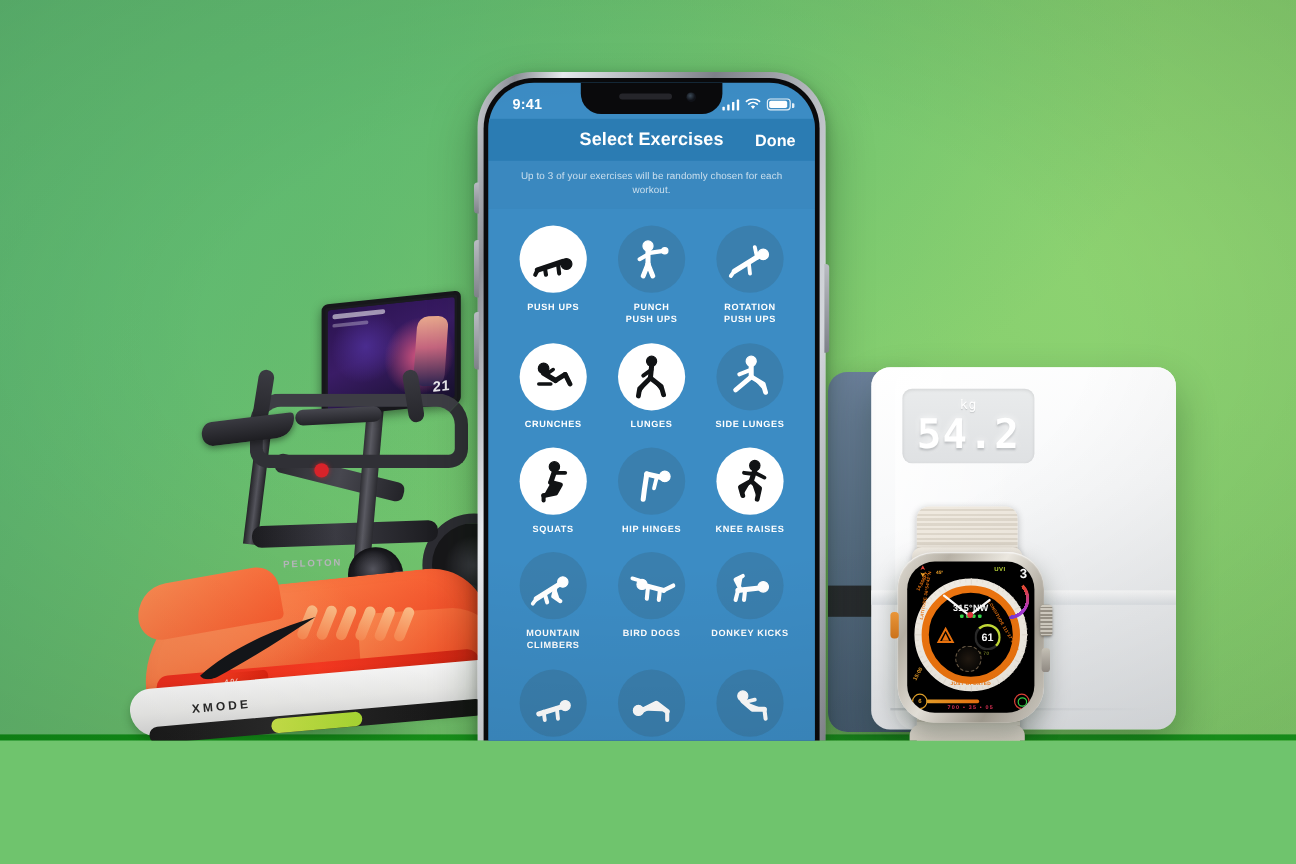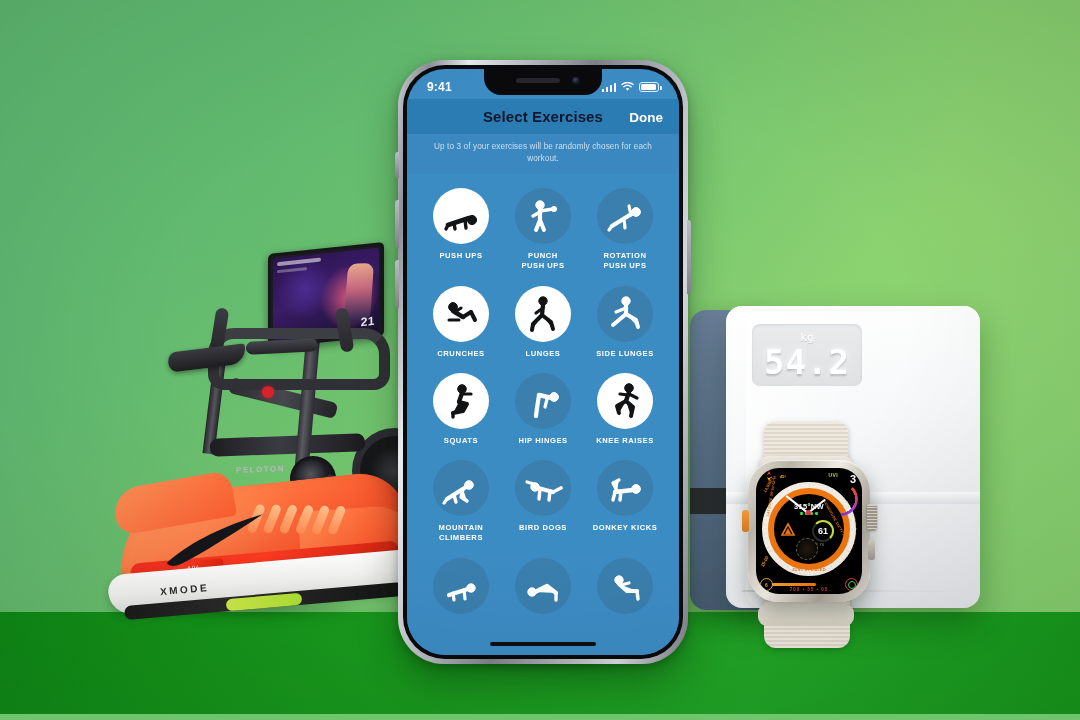--- a/index.html
+++ b/index.html
@@ -2,21 +2,21 @@
 <html><head>
 <meta charset="utf-8">
 <title>Fitness Gear Hero</title>
 <style>
   html,body{margin:0;padding:0;}
   body{
     width:1080px;height:720px;overflow:hidden;
     font-family:"Liberation Sans", sans-serif;
     background:#6fc46d;
   }
-  .stage{position:relative;width:1080px;height:714px;overflow:hidden;}
+  .stage{position:relative;width:1080px;height:617px;overflow:hidden;}
 
   
   .bg-top{
     position:absolute;left:0;top:0;width:1080px;height:720px;
     background:
       radial-gradient(120% 90% at 18% 8%, #5fb96f 0%, rgba(95,185,111,0) 60%),
       radial-gradient(110% 100% at 92% 30%, #8ed371 0%, rgba(142,211,113,0) 62%),
       linear-gradient(115deg,#58b474 0%, #6cc06d 32%, #7bc96c 62%, #86cf6e 100%);
   }
   .bg-bottom{
@@ -257,21 +257,21 @@
   .batt::after{
     content:"";position:absolute;right:-3.5px;top:2.8px;width:1.8px;height:4px;
     background:rgba(255,255,255,.85);border-radius:0 1px 1px 0;
   }
   .batt i{position:absolute;left:1px;top:1px;bottom:1px;width:15px;background:#fff;border-radius:1.5px;}
 
   .navbar{
     position:absolute;left:0;top:30px;width:100%;height:35px;z-index:4;
     background:#2b7cb3;display:flex;align-items:center;justify-content:center;
   }
-  .navbar-title{color:#0f172a;font-size:15px;font-weight:bold;letter-spacing:.1px;}
+  .navbar-title{color:#ffffff;font-size:15px;font-weight:bold;letter-spacing:.1px;}
   .navbar-done{
     position:absolute;right:16px;top:50%;transform:translateY(-50%);
     color:#fff;font-size:13.5px;font-weight:bold;
   }
   .subbar{
     position:absolute;left:0;top:65px;width:100%;z-index:3;
     background:#3a88bf;padding:7px 24px 9px;box-sizing:border-box;text-align:center;
   }
   .subbar-text{
     color:rgba(255,255,255,.72);font-size:8.2px;line-height:1.45;letter-spacing:.1px;

